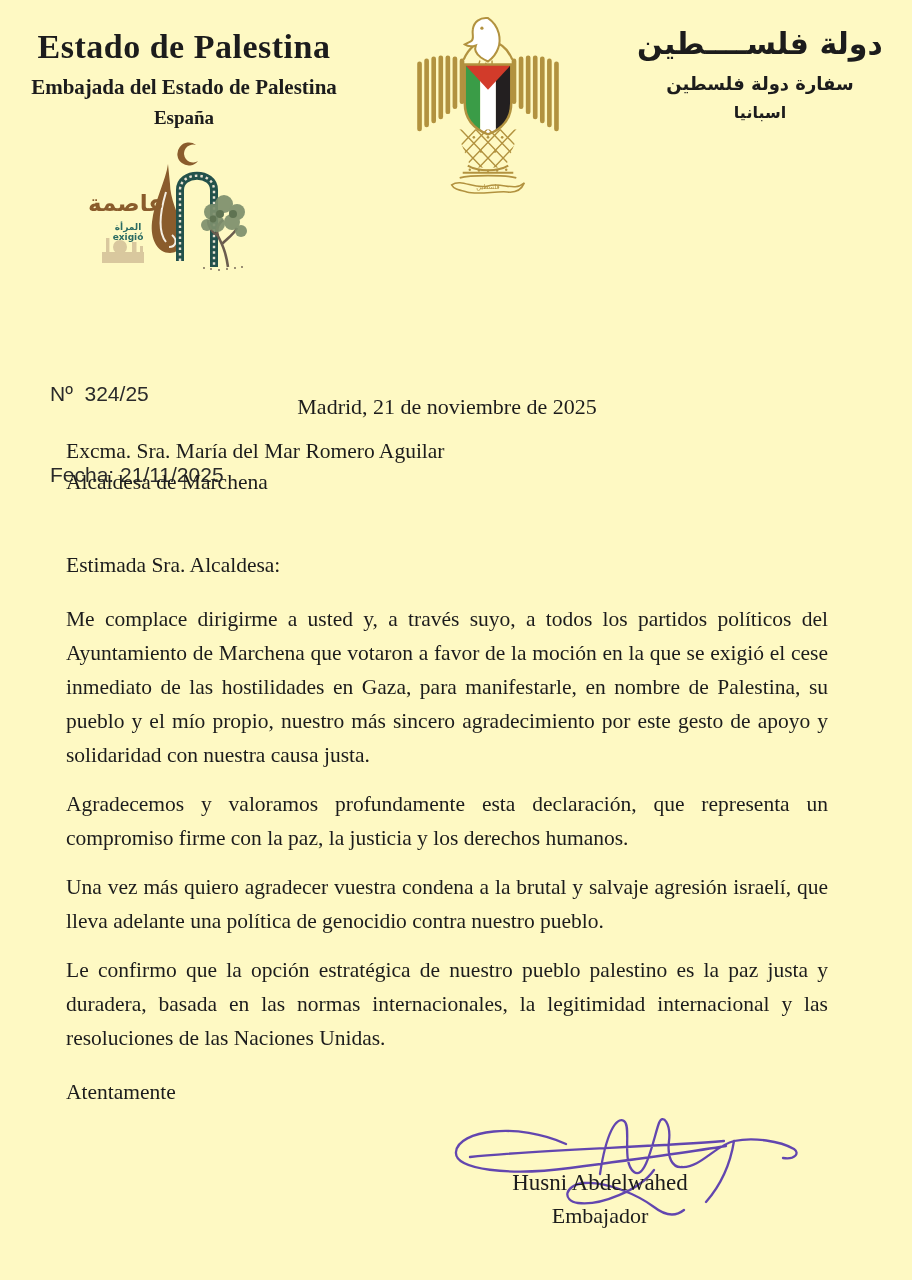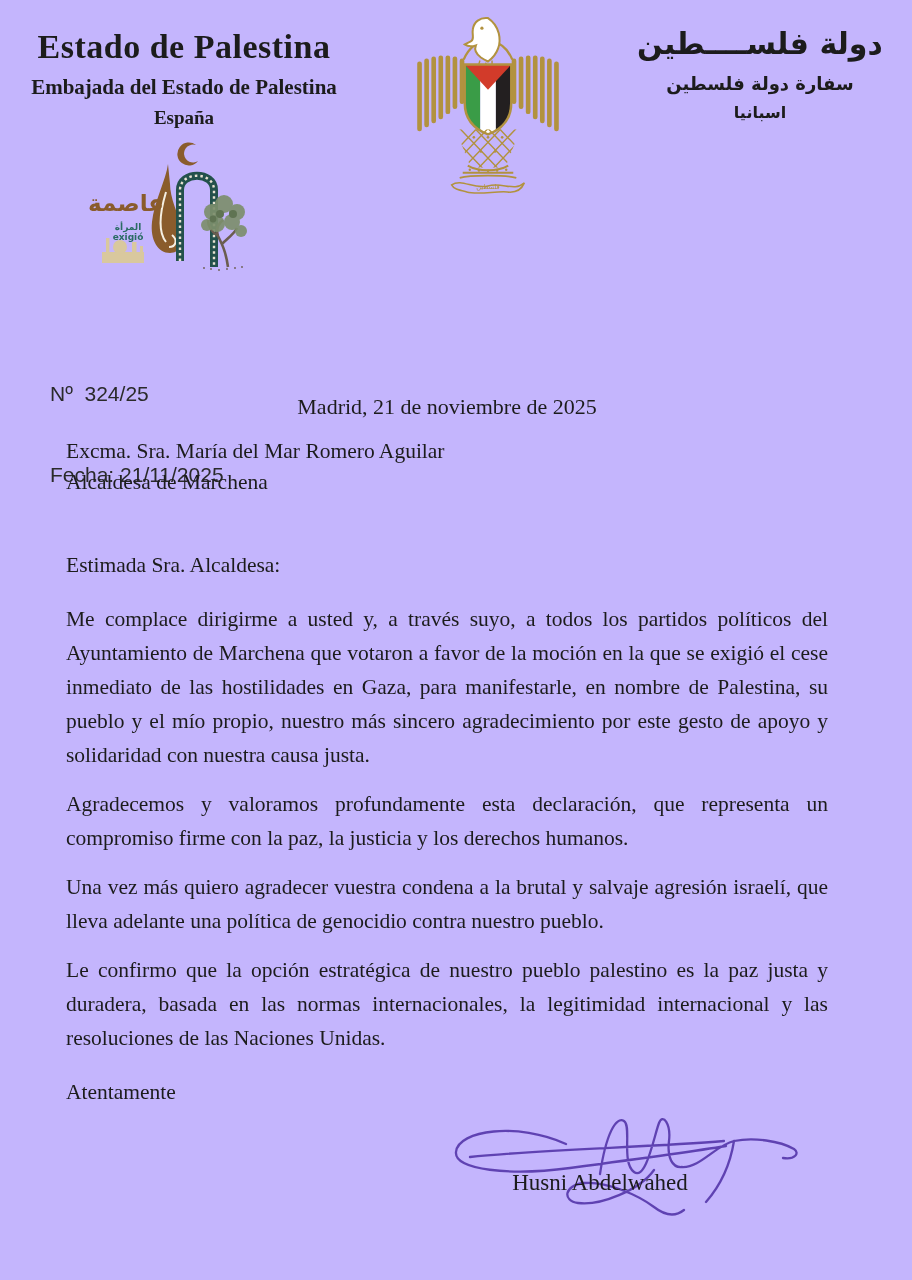--- a/index.html
+++ b/index.html
@@ -1,17 +1,17 @@
 <!DOCTYPE html>
 <html lang="es"><head>
 <meta charset="utf-8">
 <style>
   html,body{margin:0;padding:0;background:#e8e8e8;}
   .page{
-    position:relative;width:912px;height:1280px;background:#c4b5fd;
+    position:relative;width:912px;height:1280px;background:#fef9c3;
     margin:0 auto;overflow:hidden;
     font-family:"Liberation Serif", serif;color:#1c1c1c;
   }
   
   .hdr-left{position:absolute;left:8px;top:28px;width:352px;text-align:center;}
   .org-title{font-size:34px;font-weight:bold;letter-spacing:.5px;}
   .org-sub{font-size:21px;font-weight:bold;margin-top:9px;}
   .org-country{font-size:19px;font-weight:bold;margin-top:7px;}
   .emblem{position:absolute;left:406px;top:14px;width:164px;height:180px;}
   .hdr-right{position:absolute;left:628px;top:24px;width:264px;text-align:center;
@@ -208,14 +208,15 @@
 
   <svg class="signature" viewBox="0 0 392 122" aria-hidden="true">
     <path d="M118,34 C70,12 10,20 8,42 C6,60 62,66 122,58 C182,50 242,42 278,36
              M22,47 C85,40 205,37 276,31
              M152,64 C158,24 168,6 176,11 C184,16 173,52 186,62 C198,71 206,26 211,13 C215,3 223,14 221,31 C219,47 224,58 234,57
              M234,57 C252,58 268,35 286,31 C306,27 332,31 346,39 C352,43 347,50 335,48
              M286,31 C282,56 272,76 258,92
              M206,60 C192,80 152,96 130,93 C114,91 116,75 136,73 C158,71 190,85 206,97 C215,104 226,108 236,100" fill="none" stroke="#5a3cae" stroke-width="2.3" stroke-linecap="round" opacity="0.95"></path>
   </svg>
   <div class="signer-name">Husni Abdelwahed</div>
+  <div class="signer-title">Embajador</div>
 
 </div>
 
 </body></html>

